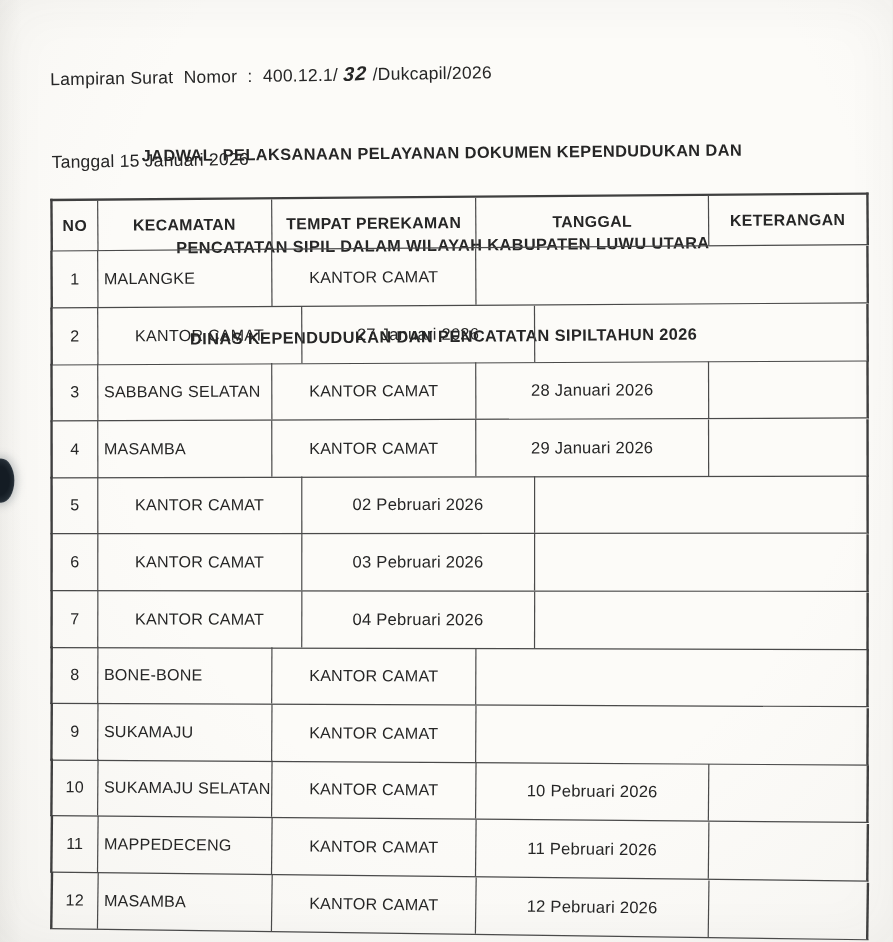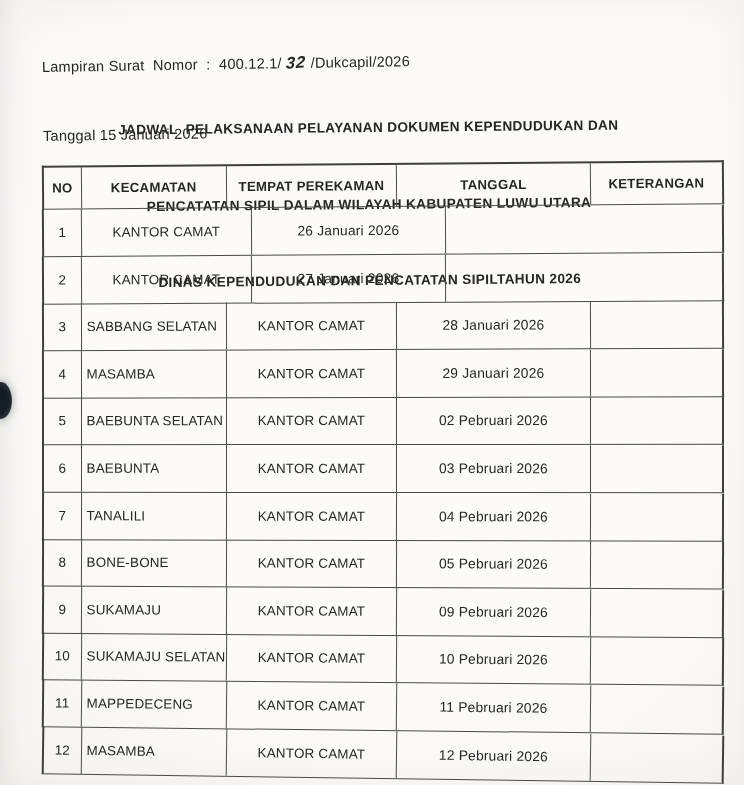--- a/index.html
+++ b/index.html
@@ -111,22 +111,22 @@
     <div class="trow header">
       <div class="cell c-no">NO</div>
       <div class="cell c-kec">KECAMATAN</div>
       <div class="cell c-tempat">TEMPAT PEREKAMAN</div>
       <div class="cell c-tgl">TANGGAL</div>
       <div class="cell c-ket">KETERANGAN</div>
     </div>
 
     <div class="trow">
       <div class="cell c-no">1</div>
-      <div class="cell c-tempat">KANTOR CAMAT</div>
-      <div class="cell c-tgl">26 Januari 2026</div>
+      <div class="cell c-kec">MALANGKE</div>
+      <div class="cell c-tempat">KANTOR CAMAT</div>
       <div class="cell c-ket"></div>
     </div>
 
     <div class="trow">
       <div class="cell c-no">2</div>
       <div class="cell c-tempat">KANTOR CAMAT</div>
       <div class="cell c-tgl">27 Januari 2026</div>
       <div class="cell c-ket"></div>
     </div>
 
@@ -141,55 +141,50 @@
     <div class="trow">
       <div class="cell c-no">4</div>
       <div class="cell c-kec">MASAMBA</div>
       <div class="cell c-tempat">KANTOR CAMAT</div>
       <div class="cell c-tgl">29 Januari 2026</div>
       <div class="cell c-ket"></div>
     </div>
 
     <div class="trow">
       <div class="cell c-no">5</div>
-      <div class="cell c-kec">BAEBUNTA SELATAN</div>
       <div class="cell c-tempat">KANTOR CAMAT</div>
       <div class="cell c-tgl">02 Pebruari 2026</div>
       <div class="cell c-ket"></div>
     </div>
 
     <div class="trow">
       <div class="cell c-no">6</div>
-      <div class="cell c-kec">BAEBUNTA</div>
       <div class="cell c-tempat">KANTOR CAMAT</div>
       <div class="cell c-tgl">03 Pebruari 2026</div>
       <div class="cell c-ket"></div>
     </div>
 
     <div class="trow">
       <div class="cell c-no">7</div>
-      <div class="cell c-kec">TANALILI</div>
       <div class="cell c-tempat">KANTOR CAMAT</div>
       <div class="cell c-tgl">04 Pebruari 2026</div>
       <div class="cell c-ket"></div>
     </div>
 
     <div class="trow">
       <div class="cell c-no">8</div>
       <div class="cell c-kec">BONE-BONE</div>
       <div class="cell c-tempat">KANTOR CAMAT</div>
-      <div class="cell c-tgl">05 Pebruari 2026</div>
       <div class="cell c-ket"></div>
     </div>
 
     <div class="trow">
       <div class="cell c-no">9</div>
       <div class="cell c-kec">SUKAMAJU</div>
       <div class="cell c-tempat">KANTOR CAMAT</div>
-      <div class="cell c-tgl">09 Pebruari 2026</div>
       <div class="cell c-ket"></div>
     </div>
 
     <div class="trow">
       <div class="cell c-no">10</div>
       <div class="cell c-kec">SUKAMAJU SELATAN</div>
       <div class="cell c-tempat">KANTOR CAMAT</div>
       <div class="cell c-tgl">10 Pebruari 2026</div>
       <div class="cell c-ket"></div>
     </div>

